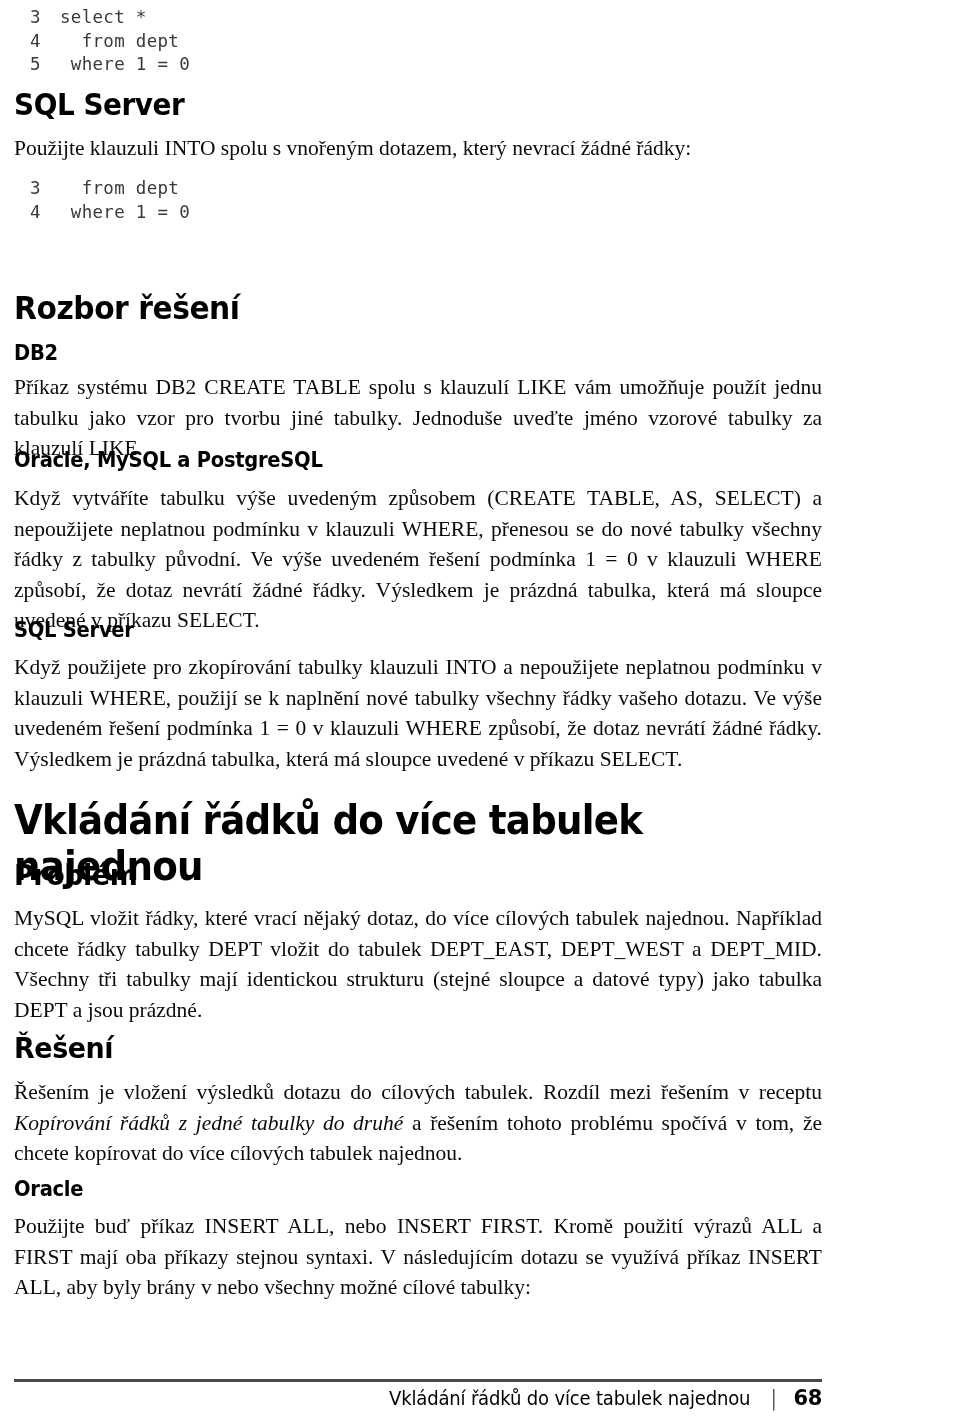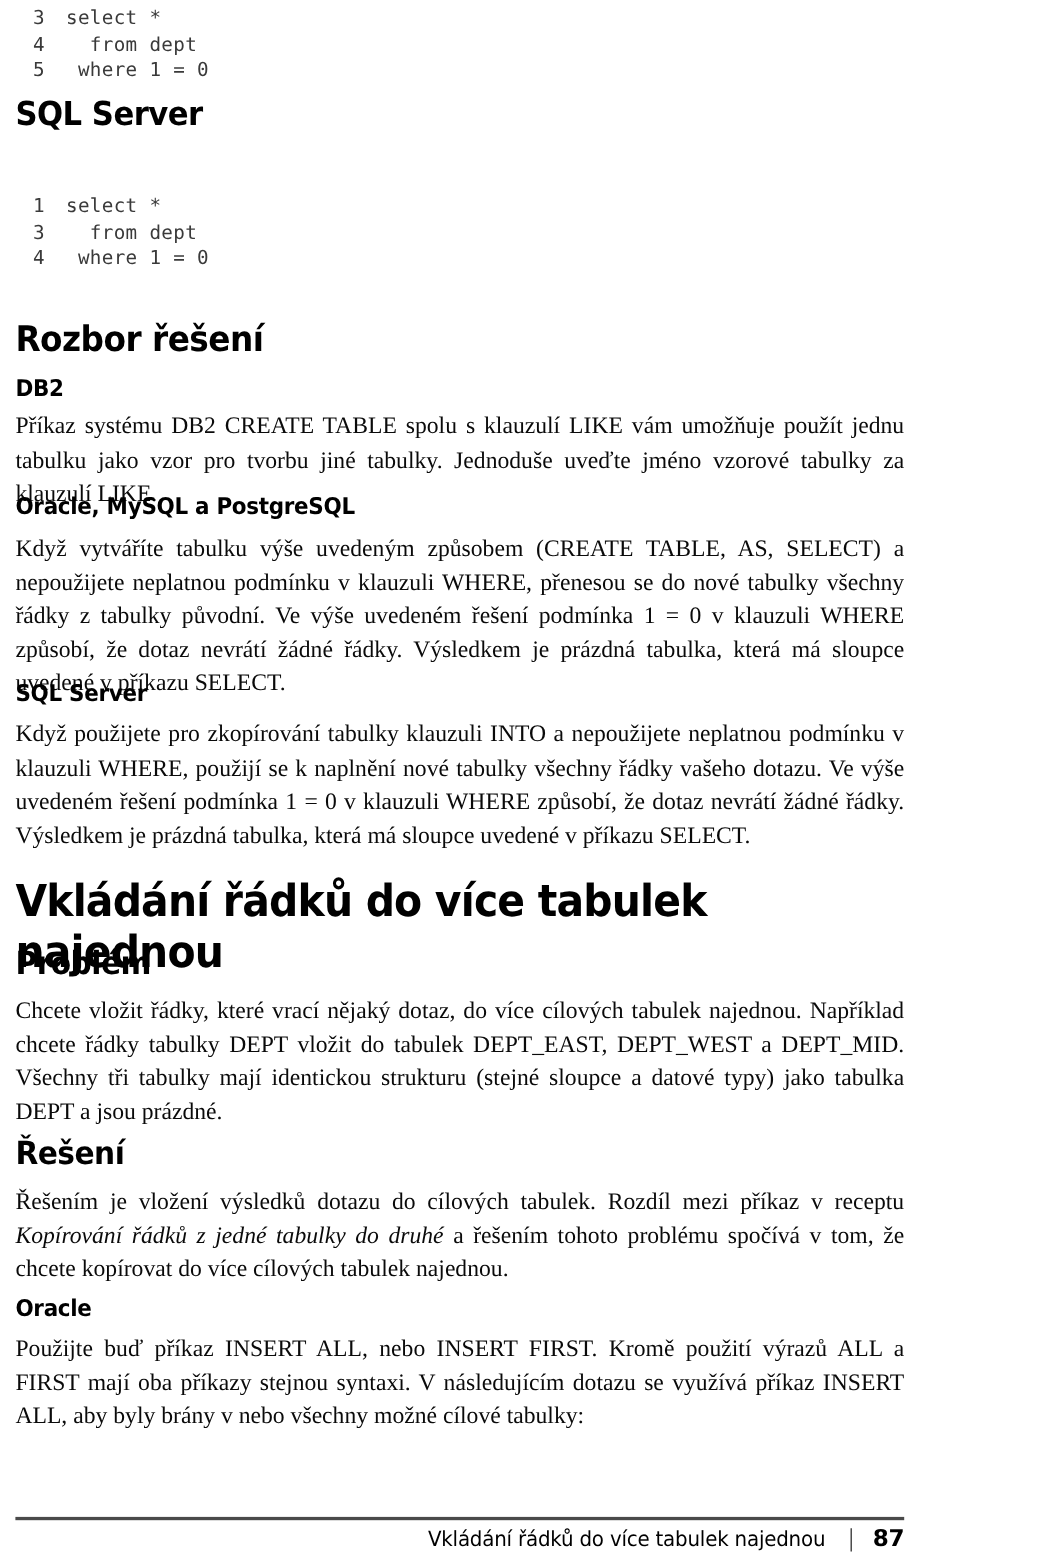--- a/index.html
+++ b/index.html
@@ -131,52 +131,52 @@
 <div class="page">
 
   <div class="abs" style="top:6px;">
     <div class="code"><span class="ln">3</span><span>select *</span></div>
     <div class="code"><span class="ln">4</span><span>  from dept</span></div>
     <div class="code"><span class="ln">5</span><span> where 1 = 0</span></div>
   </div>
 
   <h2 class="h2 abs" style="top:87px;">SQL Server</h2>
 
+  <p class="p abs nojust" style="top:133px;">Použijte klauzuli INTO spolu s vnořeným dotazem, který nevrací žádné řádky:</p>
 
   <div class="abs" style="top:177px;">
-    <div class="code"><span class="ln">1</span><span>select *</span></div>
     <div class="code"><span class="ln">3</span><span>  from dept</span></div>
     <div class="code"><span class="ln">4</span><span> where 1 = 0</span></div>
   </div>
 
   <h2 class="h2 abs" style="top:291px; font-size:32px;">Rozbor řešení</h2>
 
   <h3 class="h3 abs" style="top:340px;">DB2</h3>
   <p class="p abs" style="top:372px;">Příkaz systému DB2 CREATE TABLE spolu s klauzulí LIKE vám umožňuje použít jednu tabulku jako vzor pro tvorbu jiné tabulky. Jednoduše uveďte jméno vzorové tabulky za klauzulí LIKE.</p>
 
   <h3 class="h3 abs" style="top:447px;">Oracle, MySQL a PostgreSQL</h3>
   <p class="p abs" style="top:483px;">Když vytváříte tabulku výše uvedeným způsobem (CREATE TABLE, AS, SELECT) a nepoužijete neplatnou podmínku v klauzuli WHERE, přenesou se do nové tabulky všechny řádky z tabulky původní. Ve výše uvedeném řešení podmínka 1 = 0 v klauzuli WHERE způsobí, že dotaz nevrátí žádné řádky. Výsledkem je prázdná tabulka, která má sloupce uvedené v příkazu SELECT.</p>
 
   <h3 class="h3 abs" style="top:617px;">SQL Server</h3>
   <p class="p abs" style="top:652px;">Když použijete pro zkopírování tabulky klauzuli INTO a nepoužijete neplatnou podmínku v klauzuli WHERE, použijí se k naplnění nové tabulky všechny řádky vašeho dotazu. Ve výše uvedeném řešení podmínka 1 = 0 v klauzuli WHERE způsobí, že dotaz nevrátí žádné řádky. Výsledkem je prázdná tabulka, která má sloupce uvedené v příkazu SELECT.</p>
 
   <h1 class="h1 abs" style="top:797px;">Vkládání řádků do více tabulek najednou</h1>
 
   <h2 class="h2 abs" style="top:858px; font-size:29px;">Problém</h2>
-  <p class="p abs" style="top:903px;">Chcete vložit řádky, které vrací nějaký dotaz, do více cílových tabulek najednou. Například chcete řádky tabulky DEPT vložit do tabulek DEPT_EAST, DEPT_WEST a DEPT_MID. Všechny tři tabulky mají identickou strukturu (stejné sloupce a datové typy) jako tabulka DEPT a jsou prázdné.</p>
+  <p class="p abs" style="top:903px;">MySQL vložit řádky, které vrací nějaký dotaz, do více cílových tabulek najednou. Například chcete řádky tabulky DEPT vložit do tabulek DEPT_EAST, DEPT_WEST a DEPT_MID. Všechny tři tabulky mají identickou strukturu (stejné sloupce a datové typy) jako tabulka DEPT a jsou prázdné.</p>
 
   <h2 class="h2 abs" style="top:1031px; font-size:29px;">Řešení</h2>
-  <p class="p abs" style="top:1077px;"><span>Řešením je vložení výsledků dotazu do cílových tabulek. Rozdíl mezi příkaz v receptu </span><em>Kopírování řádků z jedné tabulky do druhé</em><span> a řešením tohoto problému spočívá v tom, že chcete kopírovat do více cílových tabulek najednou.</span></p>
+  <p class="p abs" style="top:1077px;"><span>Řešením je vložení výsledků dotazu do cílových tabulek. Rozdíl mezi řešením v receptu </span><em>Kopírování řádků z jedné tabulky do druhé</em><span> a řešením tohoto problému spočívá v tom, že chcete kopírovat do více cílových tabulek najednou.</span></p>
 
   <h3 class="h3 abs" style="top:1176px;">Oracle</h3>
   <p class="p abs" style="top:1211px;">Použijte buď příkaz INSERT ALL, nebo INSERT FIRST. Kromě použití výrazů ALL a FIRST mají oba příkazy stejnou syntaxi. V následujícím dotazu se využívá příkaz INSERT ALL, aby byly brány v nebo všechny možné cílové tabulky:</p>
 
   <div class="abs" style="top:1310px;">
   </div>
 
   <hr class="footer-rule">
   <div class="footer">
     <span class="footer-title">Vkládání řádků do více tabulek najednou</span>
     <span class="footer-sep">|</span>
-    <span class="footer-page">87</span>
+    <span class="footer-page">68</span>
   </div>
 
 </div>
 
 </body></html>

